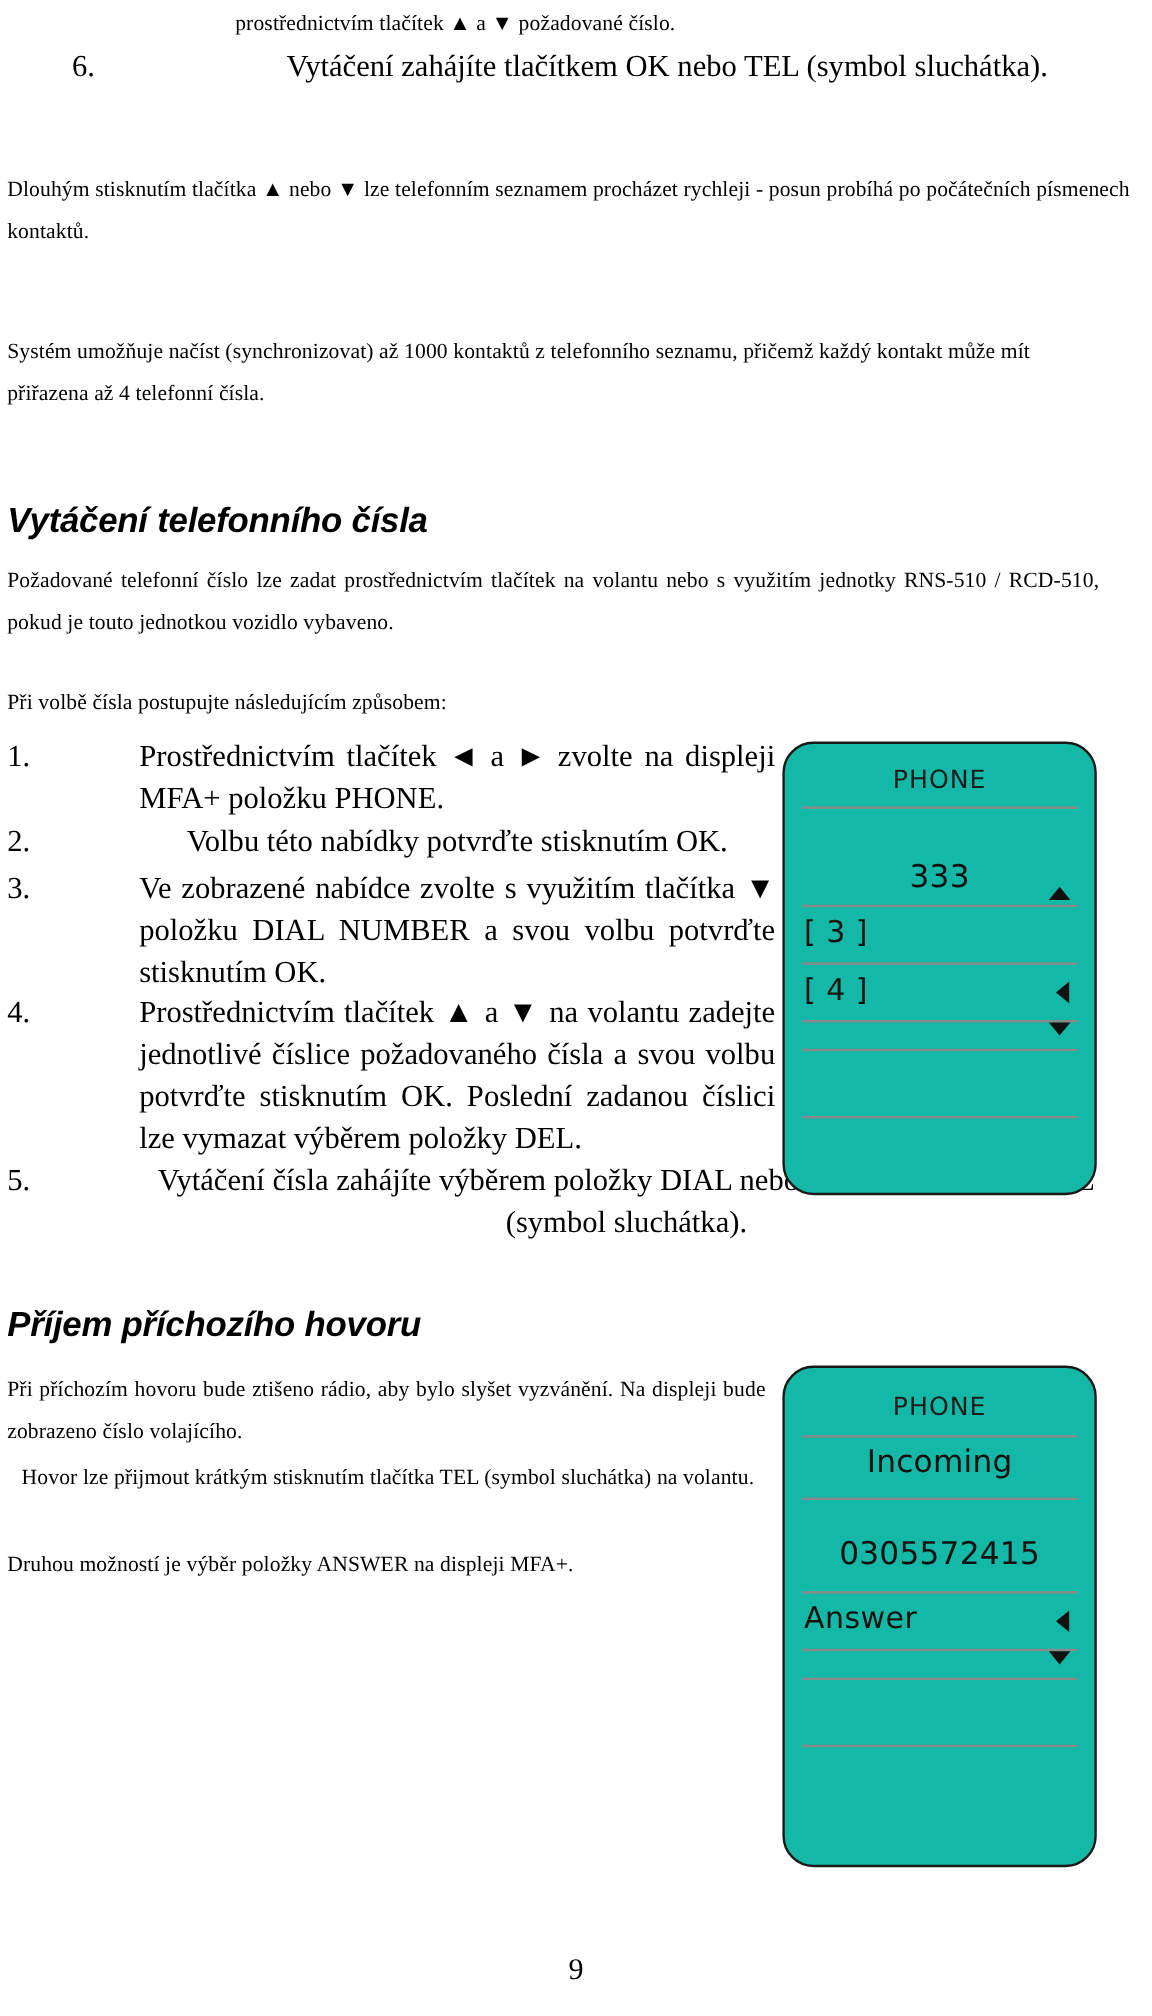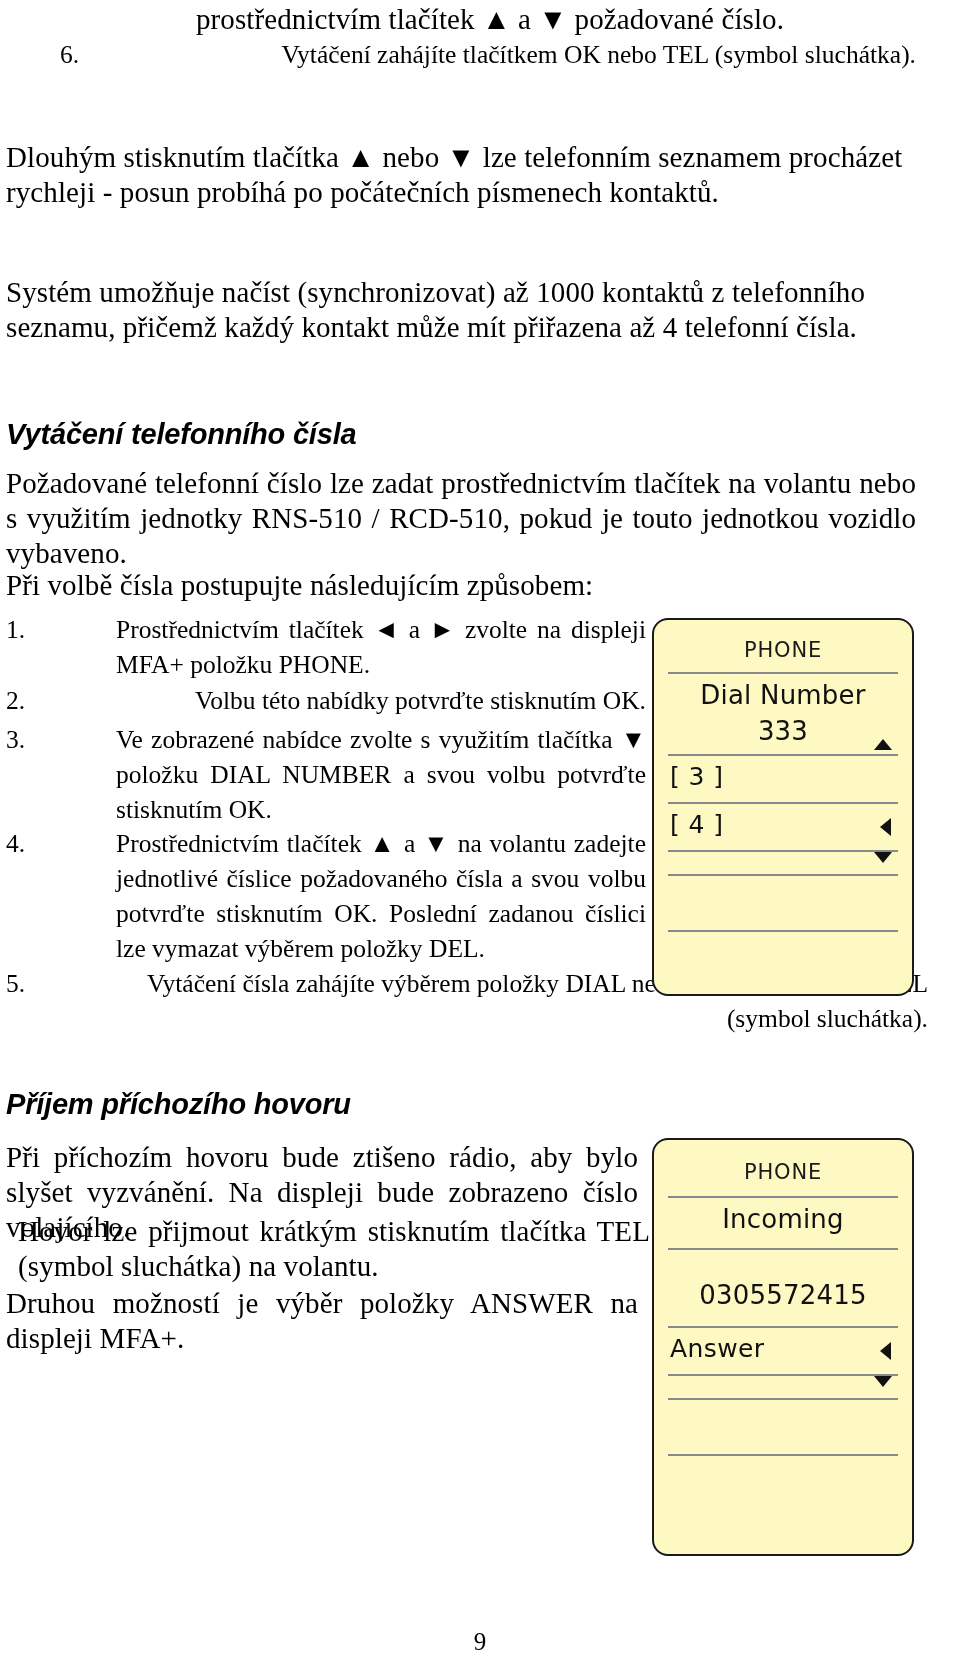--- a/index.html
+++ b/index.html
@@ -20,21 +20,21 @@
     position: relative;
     width: 960px;
     height: 1680px;
     box-sizing: border-box;
     padding: 0;
   }
 
   
   .para {
     position: absolute;
-    font-size: 29px;
+    font-size: 18px;
     line-height: 35px;
     text-align: justify;
     text-justify: inter-word;
     letter-spacing: 0.1px;
   }
   .para.nojust { text-align: left; }
 
   
   .li {
     position: absolute;
@@ -47,21 +47,21 @@
     font-size: 25.5px;
     line-height: 35px;
   }
   .li .body {
     position: absolute;
     font-size: 25.5px;
     line-height: 35px;
     text-align: justify;
     text-justify: inter-word;
   }
-  .li .body.nojust { text-align: right; }
+  .li .body.nojust { text-align: center; }
 
   
   .heading {
     position: absolute;
     font-family: "Liberation Sans", "DejaVu Sans", sans-serif;
     font-weight: bold;
     font-style: italic;
     font-size: 29px;
     line-height: 34px;
     letter-spacing: -0.2px;
@@ -74,22 +74,22 @@
     width: 960px;
     text-align: center;
     font-size: 25px;
   }
 
   
   .mfa {
     position: absolute;
     box-sizing: border-box;
     border: 2.5px solid #1a1a1a;
-    border-radius: 16px;
-    background: #fef9c3;
+    border-radius: 26px;
+    background: #14b8a6;
     font-family: "DejaVu Sans", "Liberation Sans", sans-serif;
     overflow: hidden;
   }
   .mfa .rule {
     position: absolute;
     height: 0;
     border-top: 2px solid #8a8a8a;
   }
   .mfa .title {
     position: absolute;
@@ -181,21 +181,20 @@
 
   <div class="li" style="left:6px; top:966px; width:920px;">
     <span class="num">5.</span>
     <span class="body nojust" style="left:110px; top:0; width:812px;">Vytáčení čísla zahájíte výběrem položky DIAL nebo stisknutím tlačítka TEL (symbol sluchátka).</span>
   </div>
 
   <div class="mfa" style="left:652px; top:618px; width:262px; height:378px;">
     <div class="title" style="top:18px;">PHONE</div>
     <div class="rule" style="left:14px; right:14px; top:52px;"></div>
 
-    <div class="centerline" style="top:60px;">Dial Number</div>
     <div class="centerline" style="top:96px;">333</div>
 
     <div class="glyph up" style="left:220px; top:119px;"></div>
     <div class="rule" style="left:14px; right:14px; top:134px;"></div>
 
     <div class="leftline" style="left:16px; top:142px; width:200px;">[ 3 ]</div>
     <div class="rule" style="left:14px; right:14px; top:182px;"></div>
 
     <div class="leftline" style="left:16px; top:190px; width:200px;">[ 4 ]</div>
     <div class="glyph left" style="left:226px; top:198px;"></div>

